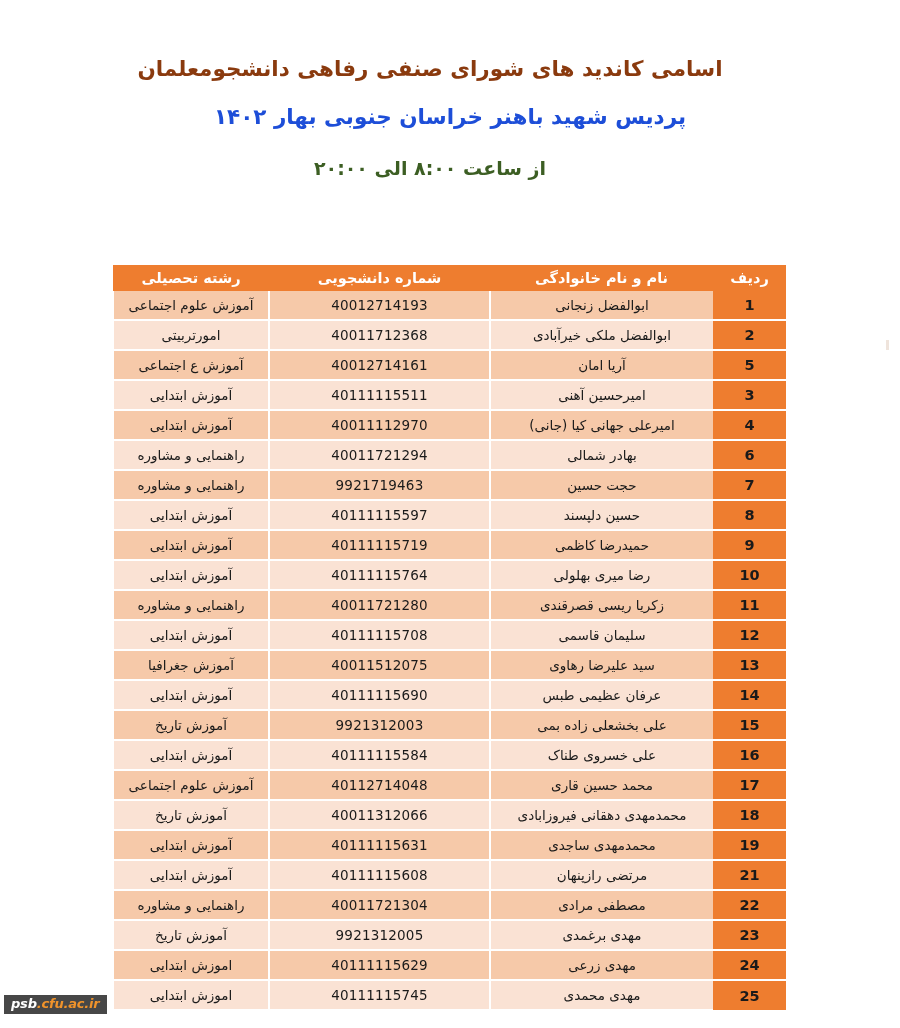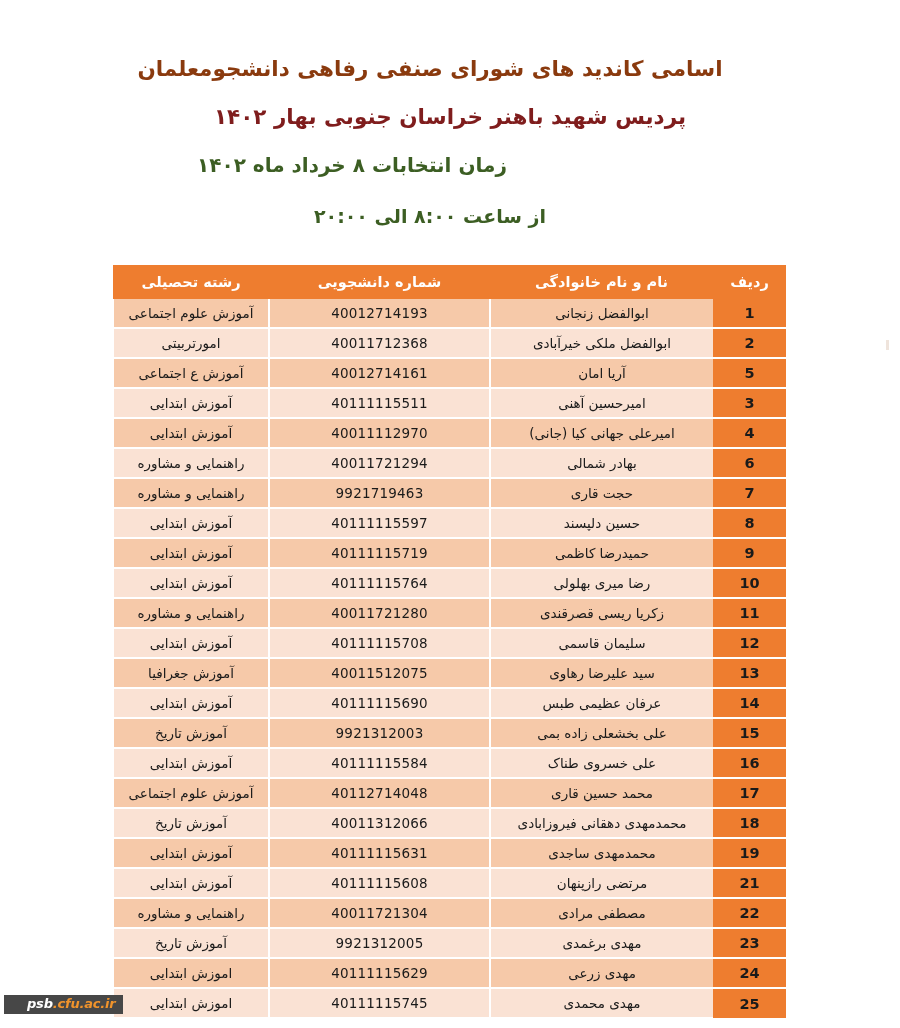--- a/index.html
+++ b/index.html
@@ -29,21 +29,21 @@
     line-height: 1.0;
   }
   .title-1 {
     color: #8a3a0e;
     font-size: 21.5px;
     letter-spacing: 0px;
     margin: 0 0 0 0;
     padding-right: 40px;
   }
   .title-2 {
-    color: #7f1d1d;
+    color: #1d4ed8;
     font-size: 21.5px;
     margin-top: 26px;
   }
   .title-3 {
     color: #3c5e23;
     font-size: 20px;
     margin-top: 28px;
     padding-right: 196px;
   }
 
@@ -81,21 +81,21 @@
   table.candidates col.c-row   { width: 73px;  }
   table.candidates col.c-name  { width: 223px; }
   table.candidates col.c-stid  { width: 221px; }
   table.candidates col.c-field { width: 156px; }
 
   table.candidates thead th {
     background: #ee7d2f;
     color: #ffffff;
     font-weight: bold;
     font-size: 14.5px;
-    height: 34px;
+    height: 26px;
     padding: 0;
     text-align: center;
     vertical-align: middle;
     border: none;
     white-space: nowrap;
   }
 
   table.candidates tbody td {
     height: 28px;
     padding: 0 10px;
@@ -136,21 +136,21 @@
     unicode-bidi: isolate;
   }
   td.cell-field { font-size: 13px; }
 
   
   .watermark {
     position: absolute;
     left: 4px;
     bottom: 14px;
     background: #474747;
-    padding: 2px 7px 3px 23px;
+    padding: 2px 7px 3px 7px;
     font-style: italic;
     font-weight: bold;
     font-size: 13px;
     direction: ltr;
     letter-spacing: -0.2px;
     line-height: 1.1;
   }
   .watermark .wm-a { color: #ffffff; }
   .watermark .wm-b { color: #f0932b; }
 
@@ -162,21 +162,20 @@
     height: 10px;
     background: #efe4dc;
   }
 </style>
 </head>
 <body>
 
 <div class="headings">
   <div class="title-line title-1">اسامی کاندید های شورای صنفی رفاهی دانشجومعلمان</div>
   <div class="title-line title-2">پردیس شهید باهنر خراسان جنوبی بهار ۱۴۰۲</div>
-  <div class="title-line title-3">زمان انتخابات ۸ خرداد ماه ۱۴۰۲</div>
   <div class="subline-row">
     <div class="subline">از ساعت  ۸:۰۰ الی ۲۰:۰۰</div>
   </div>
 </div>
 
 <div class="table-wrap">
   <table class="candidates">
     <colgroup>
       <col class="c-row">
         <col class="c-name">
@@ -223,21 +222,21 @@
           <td class="cell-field">آموزش ابتدایی</td>
         </tr>
         <tr>
           <td class="cell-index">6</td>
           <td class="cell-name">بهادر شمالی</td>
           <td class="cell-studentid">40011721294</td>
           <td class="cell-field">راهنمایی و مشاوره</td>
         </tr>
         <tr>
           <td class="cell-index">7</td>
-          <td class="cell-name">حجت قاری</td>
+          <td class="cell-name">حجت حسین</td>
           <td class="cell-studentid">9921719463</td>
           <td class="cell-field">راهنمایی و مشاوره</td>
         </tr>
         <tr>
           <td class="cell-index">8</td>
           <td class="cell-name">حسین دلپسند</td>
           <td class="cell-studentid">40111115597</td>
           <td class="cell-field">آموزش ابتدایی</td>
         </tr>
         <tr>

